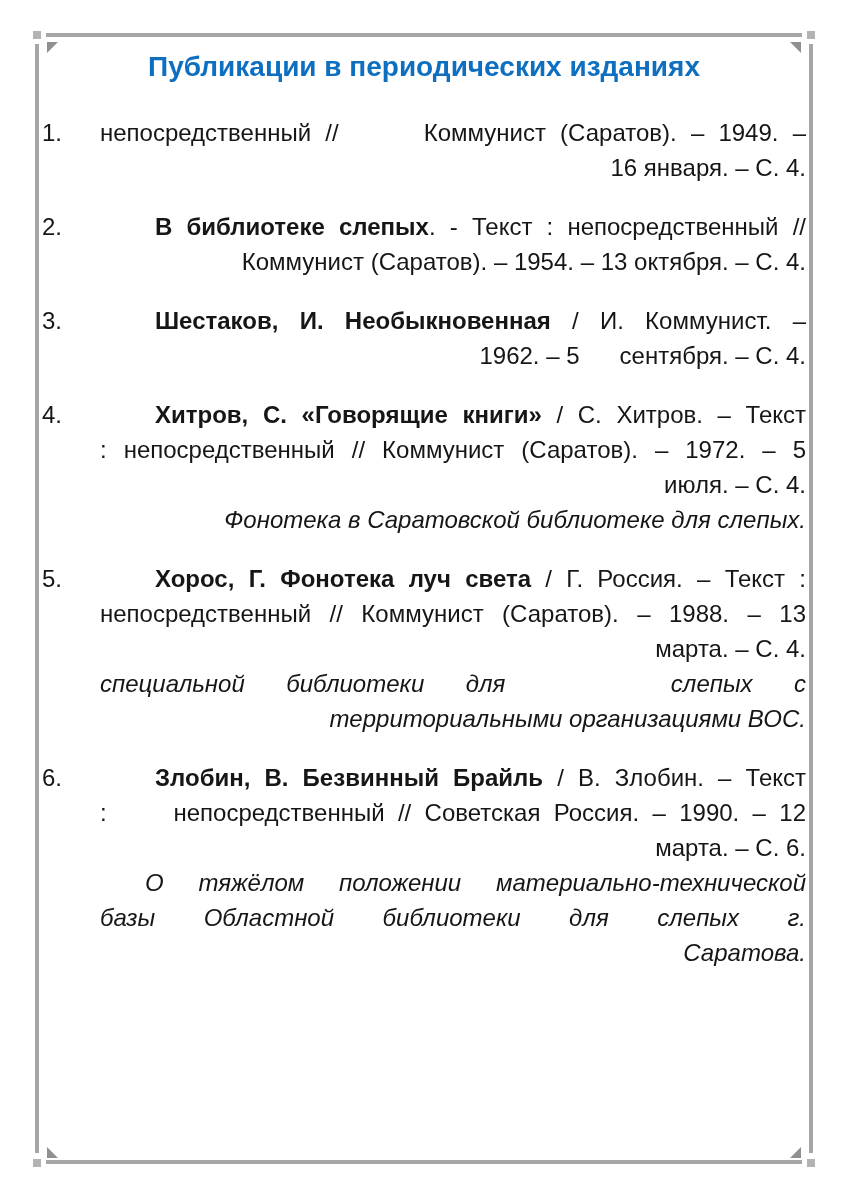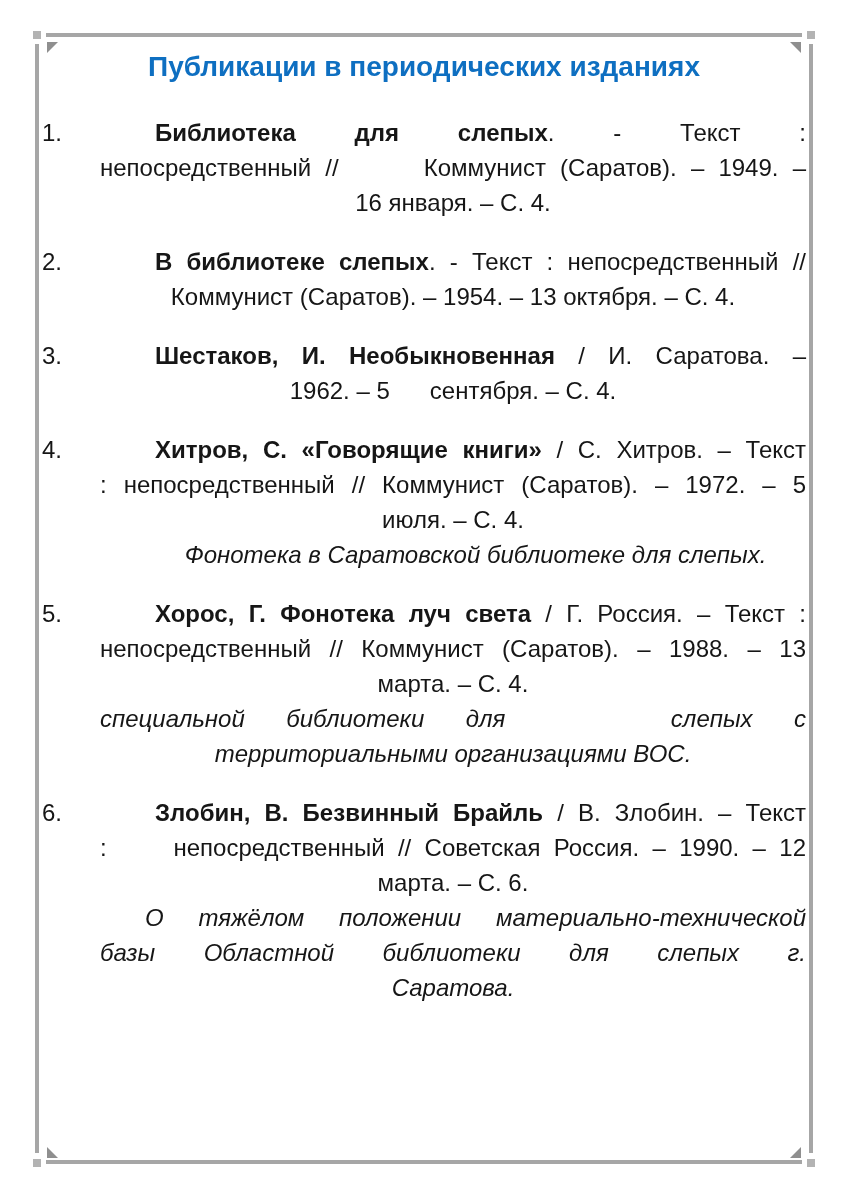--- a/index.html
+++ b/index.html
@@ -43,21 +43,21 @@
   }
 
   .entry {
     position: relative;
     padding-left: 58px;
     margin-bottom: 24px;
     font-size: 24px;
     line-height: 35px;
   }
   .entry .num { position: absolute; left: 0; top: 0; }
-  .line { text-align: center; }
+  .line { text-align: right; }
   .line.stretch { text-align: justify; text-align-last: justify; }
   .line.ind-para { text-indent: 55px; }
   .line.ind-note { text-indent: 45px; }
   .line.italic { font-style: italic; }
   .seg-b { font-weight: bold; }
 </style>
 </head>
 <body>
 
 <div class="page">
@@ -74,36 +74,35 @@
   <div class="tri tri-tr"></div>
   <div class="tri tri-bl"></div>
   <div class="tri tri-br"></div>
 
   <div class="content">
     <h1 class="doc-title">Публикации в периодических изданиях</h1>
     <div>
         <div class="entry">
           <div class="num">1.</div>
           <div>
-            <div class="line stretch ind-para"><span class="seg-b">Библиотека для слепых</span><span>. - Текст :</span></div>
             <div class="line stretch"><span>непосредственный //&nbsp;&nbsp;&nbsp;&nbsp;&nbsp; Коммунист (Саратов). – 1949. –</span></div>
             <div class="line"><span>16 января. – С. 4.</span></div>
           </div>
         </div>
         <div class="entry">
           <div class="num">2.</div>
           <div>
             <div class="line stretch ind-para"><span class="seg-b">В библиотеке слепых</span><span>. - Текст : непосредственный //</span></div>
             <div class="line"><span>Коммунист (Саратов). – 1954. – 13 октября. – С. 4.</span></div>
           </div>
         </div>
         <div class="entry">
           <div class="num">3.</div>
           <div>
-            <div class="line stretch ind-para"><span class="seg-b">Шестаков, И. Необыкновенная</span><span> / И. Саратова. –</span></div>
+            <div class="line stretch ind-para"><span class="seg-b">Шестаков, И. Необыкновенная</span><span> / И. Коммунист. –</span></div>
             <div class="line"><span>1962. – 5&nbsp;&nbsp;&nbsp;&nbsp;&nbsp; сентября. – С. 4.</span></div>
           </div>
         </div>
         <div class="entry">
           <div class="num">4.</div>
           <div>
             <div class="line stretch ind-para"><span class="seg-b">Хитров, С. «Говорящие книги»</span><span> / С. Хитров. – Текст</span></div>
             <div class="line stretch"><span>: непосредственный // Коммунист (Саратов). – 1972. – 5</span></div>
             <div class="line"><span>июля. – С. 4.</span></div>
             <div class="line italic ind-note"><span>Фонотека в Саратовской библиотеке для слепых.</span></div>

